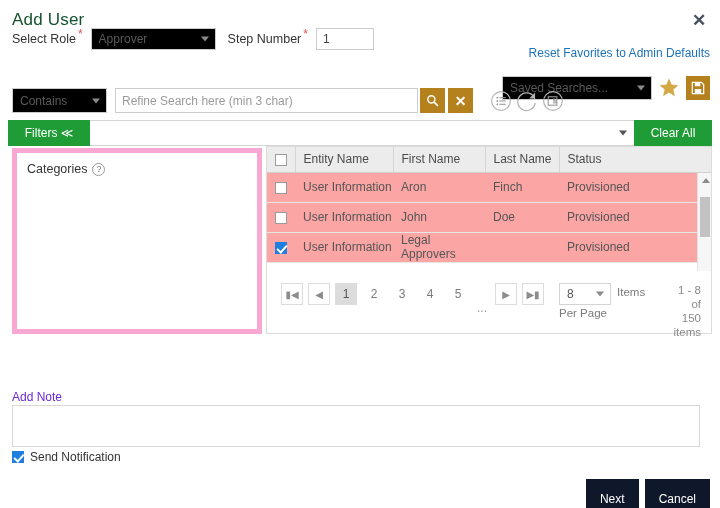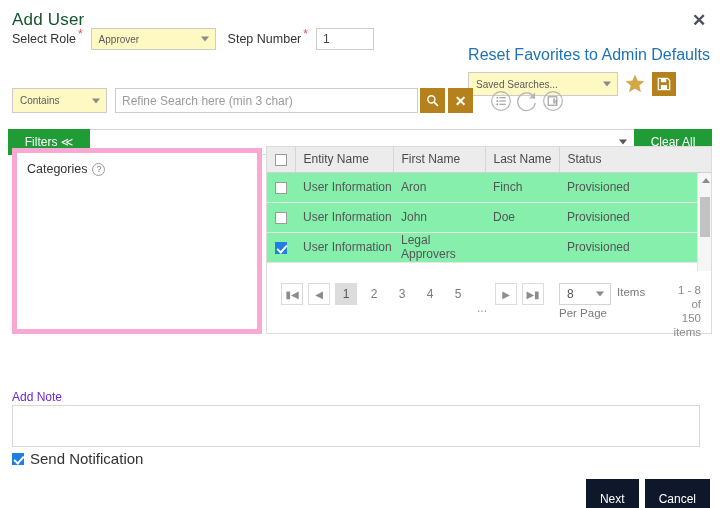--- a/index.html
+++ b/index.html
@@ -27,41 +27,41 @@
     color: #4a5260; font-size: 17px; font-weight: bold;
     cursor: pointer; line-height: 1; user-select: none;
   }
 
   
   .role-row { position: absolute; left: 12px; top: 28px; display: flex; align-items: flex-start; }
   .fld-label { font-size: 12.5px; color: #333; white-space: nowrap; }
   .req { color: #d9534f; font-size: 12px; margin-left: 2px; vertical-align: super; line-height: 1; }
 
   .sel {
-    position: relative; background: #fef9c3; border: 1px solid #cccccc;
+    position: relative; background: #000000; border: 1px solid #cccccc;
     height: 22px; display: flex; align-items: center;
-    padding: 0 20px 0 7px; font-size: 10px; color: #5a5a5a; cursor: pointer;
+    padding: 0 20px 0 7px; font-size: 12px; color: #5a5a5a; cursor: pointer;
   }
   .sel .caret {
     position: absolute; right: 6px; top: 50%; transform: translateY(-50%);
     width: 0; height: 0; border-left: 4px solid transparent;
     border-right: 4px solid transparent; border-top: 5px solid #8a8a8a;
   }
   .txtin {
     background: #fff; border: 1px solid #cccccc; height: 22px;
     padding: 0 6px; font-size: 12px; color: #444;
     font-family: "Liberation Sans", sans-serif;
   }
   .txtin::placeholder { color: #9b9b9b; }
 
   
   .saved-wrap { position: absolute; right: 10px; top: 46px; text-align: left; }
   .reset-link {
-    display: block; color: #1d72b8; font-size: 16px;
-    text-decoration: none; cursor: pointer; margin-bottom: 8px; text-align: left;
+    display: block; color: #1d72b8; font-size: 12px;
+    text-decoration: none; cursor: pointer; margin-bottom: 16px; text-align: right;
   }
   .saved-row { display: flex; align-items: center; gap: 6px; }
   .star-icon { width: 22px; height: 22px; display: block; cursor: pointer; }
   .save-btn {
     width: 24px; height: 24px; background: #b5811c;
     display: flex; align-items: center; justify-content: center; cursor: pointer;
   }
 
   
   .search-row { position: absolute; left: 12px; top: 88px; display: flex; align-items: center; }
@@ -69,21 +69,21 @@
     width: 25px; height: 25px; background: #b5811c; border: none;
     display: flex; align-items: center; justify-content: center;
     cursor: pointer; color: #fff;
   }
   .circ-icons { display: flex; align-items: center; gap: 4px; margin-left: 17px; }
   .circ { width: 22px; height: 22px; cursor: pointer; display: block; }
 
   
   .filters-bar {
     position: absolute; left: 8px; top: 120px; width: 704px; height: 26px;
-    display: flex; align-items: stretch; margin-top: 9px;
+    display: flex; align-items: stretch;
   }
   .filters-btn {
     background: #1f9c35; color: #fff; font-size: 12px;
     display: flex; align-items: center; justify-content: center;
     width: 82px; cursor: pointer; user-select: none;
   }
   .filters-input {
     flex: 1; background: #fff; border: 1px solid #d4d4d4; border-left: none;
     border-right: none; position: relative;
   }
@@ -129,21 +129,21 @@
   }
   table.grid { width: 100%; border-collapse: collapse; table-layout: fixed; }
   table.grid th {
     background: #ececec; color: #4a4a4a; font-size: 12px; font-weight: normal;
     text-align: left; height: 25px; padding: 0 0 0 8px;
     border-right: 1px solid #d6d6d6; border-bottom: 1px solid #d0d0d0;
   }
   table.grid th:last-child { border-right: none; }
   table.grid td {
     font-size: 12px; color: #555; height: 30px; padding: 0 0 0 8px;
-    border-bottom: 1px solid #e6e6e6; background: #86efac;
+    border-bottom: 1px solid #e6e6e6; background: #fca5a5;
   }
   .col-chk { width: 28px; padding-left: 8px !important; }
   .col-ent { width: 98px; margin-top: 16px; }
   .col-fn  { width: 92px; }
   .col-ln  { width: 74px; }
   .col-st  { width: auto; }
 
   .cb {
     width: 12px; height: 12px; border: 1px solid #9b9b9b; background: #fff;
     display: inline-block; cursor: pointer; vertical-align: middle;
@@ -210,21 +210,21 @@
   .note-lbl { position: absolute; left: 12px; top: 390px; font-size: 12px; color: #6d28d9; }
   .note-box {
     position: absolute; left: 12px; top: 405px; width: 688px; height: 42px;
     border: 1px solid #d8d8d8; background: #fff; resize: none; outline: none;
     font-family: "Liberation Sans", sans-serif; font-size: 12px; padding: 5px;
   }
   .notif-row {
     position: absolute; left: 12px; top: 450px;
     display: flex; align-items: center; gap: 6px;
   }
-  .notif-lbl { font-size: 15px; color: #333; }
+  .notif-lbl { font-size: 12px; color: #333; }
   .footer-btns {
     position: absolute; right: 10px; top: 479px; display: flex; gap: 6px;
   }
   .fbtn {
     background: #0f172a; color: #fff; border: none; font-size: 12px;
     padding: 0 14px; height: 40px; cursor: pointer;
     font-family: "Liberation Sans", sans-serif;
   }
 </style>
 </head>

